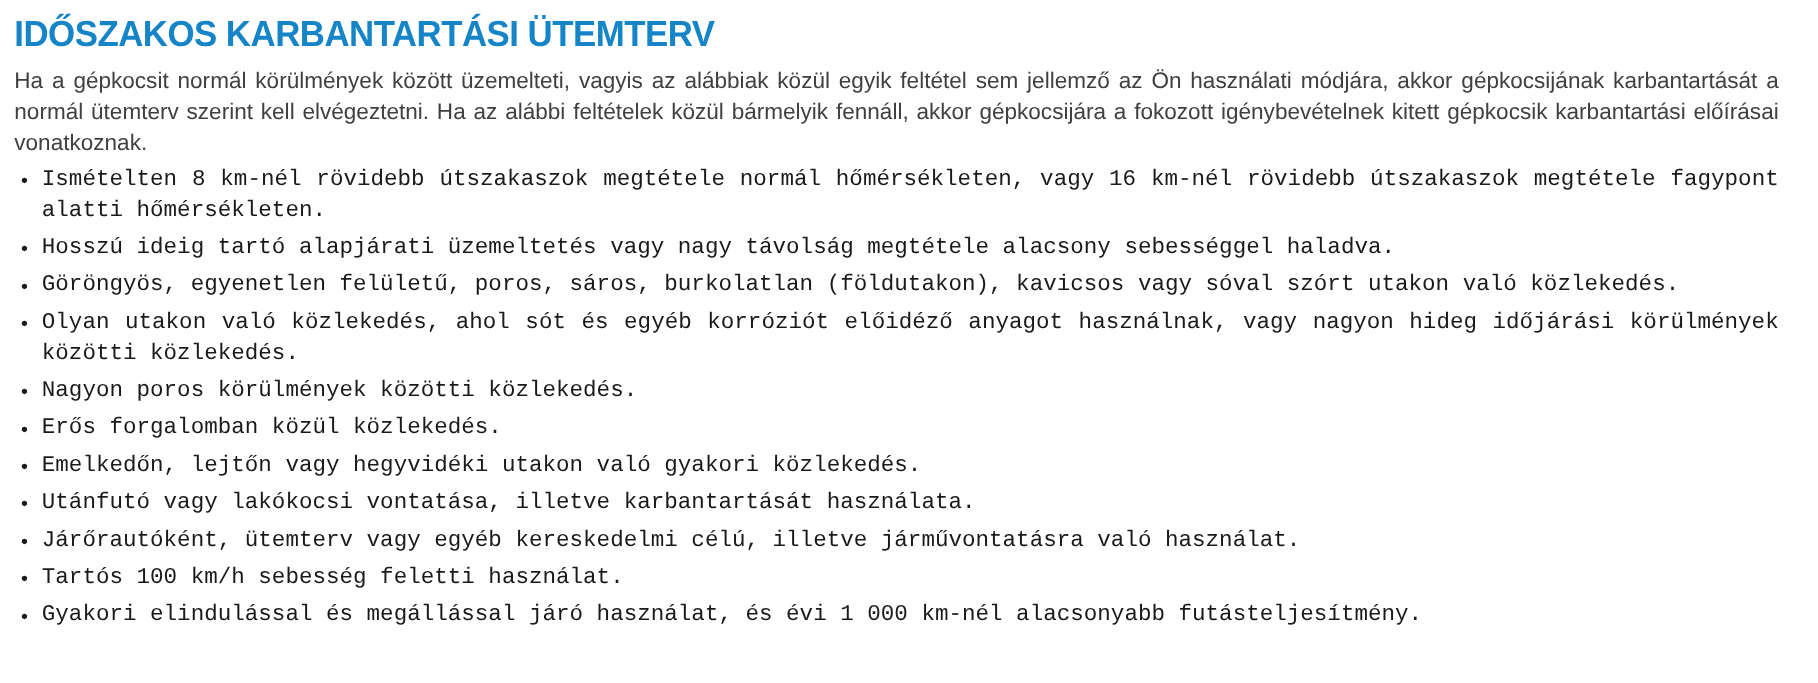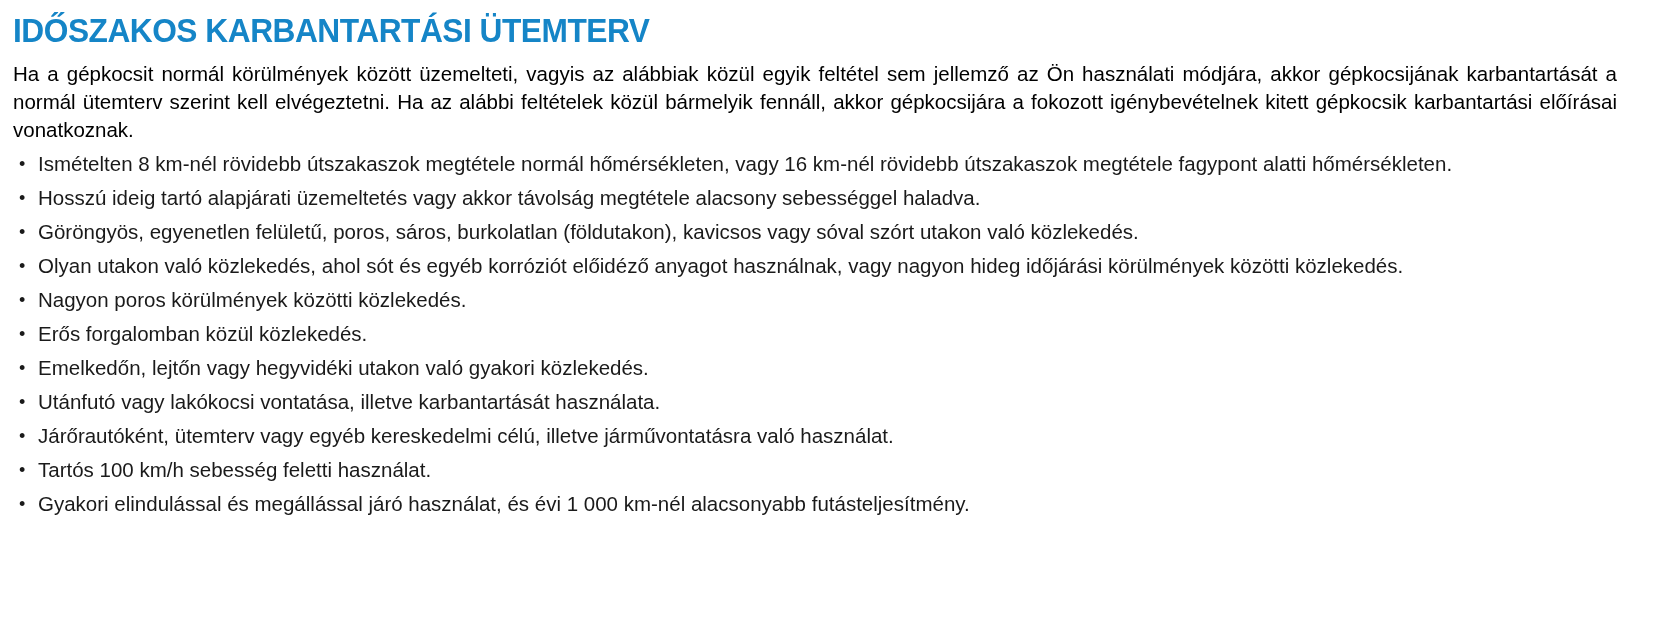--- a/index.html
+++ b/index.html
@@ -29,21 +29,21 @@
     color: #1585c7;
     transform: scaleX(0.96);
     transform-origin: left center;
     white-space: nowrap;
   }
   .intro {
     margin: 1px 0 6px 0;
     font-size: 20.5px;
     line-height: 28px;
     text-align: justify;
-    color: #000000;
+    color: #404040;
   }
   ul.conditions {
     list-style: none;
     margin: 0;
     padding: 0;
   }
   ul.conditions li {
     display: flex;
     align-items: flex-start;
     margin: 0 0 6px 0;
@@ -56,38 +56,39 @@
     width: 25px;
     padding-left: 6px;
     box-sizing: border-box;
     font-size: 18px;
     line-height: 28px;
     color: #1a1a1a;
   }
   ul.conditions .li-text {
     flex: 1 1 auto;
     text-align: justify;
+    font-family: Liberation Mono, monospace;
   }
 </style>
 </head>
 <body>
 
 <div class="page">
   <h1 class="page-title">IDŐSZAKOS KARBANTARTÁSI ÜTEMTERV</h1>
 
   <p class="intro">Ha a gépkocsit normál körülmények között üzemelteti, vagyis az alábbiak közül egyik feltétel sem jellemző az Ön használati módjára, akkor gépkocsijának karbantartását a normál ütemterv szerint kell elvégeztetni. Ha az alábbi feltételek közül bármelyik fennáll, akkor gépkocsijára a fokozott igénybevételnek kitett gépkocsik karbantartási előírásai vonatkoznak.</p>
 
   <ul class="conditions">
       <li>
         <span class="marker">•</span>
         <span class="li-text">Ismételten 8 km-nél rövidebb útszakaszok megtétele normál hőmérsékleten, vagy 16 km-nél rövidebb útszakaszok megtétele fagypont alatti hőmérsékleten.</span>
       </li>
       <li>
         <span class="marker">•</span>
-        <span class="li-text">Hosszú ideig tartó alapjárati üzemeltetés vagy akkor távolság megtétele alacsony sebességgel haladva.</span>
+        <span class="li-text">Hosszú ideig tartó alapjárati üzemeltetés vagy nagy távolság megtétele alacsony sebességgel haladva.</span>
       </li>
       <li>
         <span class="marker">•</span>
         <span class="li-text">Göröngyös, egyenetlen felületű, poros, sáros, burkolatlan (földutakon), kavicsos vagy sóval szórt utakon való közlekedés.</span>
       </li>
       <li>
         <span class="marker">•</span>
         <span class="li-text">Olyan utakon való közlekedés, ahol sót és egyéb korróziót előidéző anyagot használnak, vagy nagyon hideg időjárási körülmények közötti közlekedés.</span>
       </li>
       <li>

